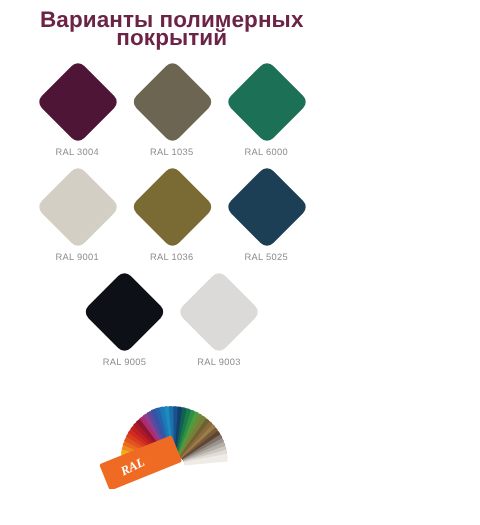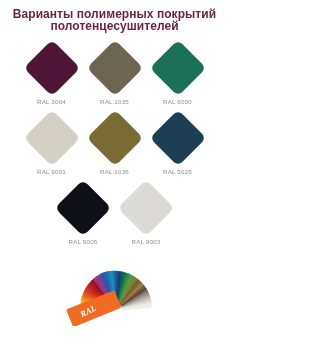--- a/index.html
+++ b/index.html
@@ -20,21 +20,21 @@
     height: 350px;
     position: relative;
     background: #ffffff;
     box-sizing: border-box;
   }
 
   
   .title {
     text-align: center;
     color: #6b2446;
-    font-size: 12px;
+    font-size: 15px;
     font-weight: bold;
     line-height: 12px;
     padding: 8px 10px 0 10px;
     letter-spacing: 0.05px;
     margin: 0;
   }
   .title .line {
     display: block;
   }
 
@@ -103,21 +103,20 @@
     display: block;
   }
 </style>
 </head>
 <body>
 
 <div class="page">
 
   <h1 class="title" style="color: rgb(107, 36, 70);">
     <span class="line">Варианты полимерных покрытий</span>
-    <span class="line">полотенцесушителей</span>
   </h1>
 
   <div class="swatch-grid">
 
     <div class="swatch-row row-1">
       <div class="swatch-cell">
         <div class="swatch-diamond-wrap">
           <div class="swatch-diamond" style="background: rgb(79, 21, 54);"></div>
         </div>
         <div class="swatch-label" style="color: rgb(142, 142, 142);">RAL 3004</div>

